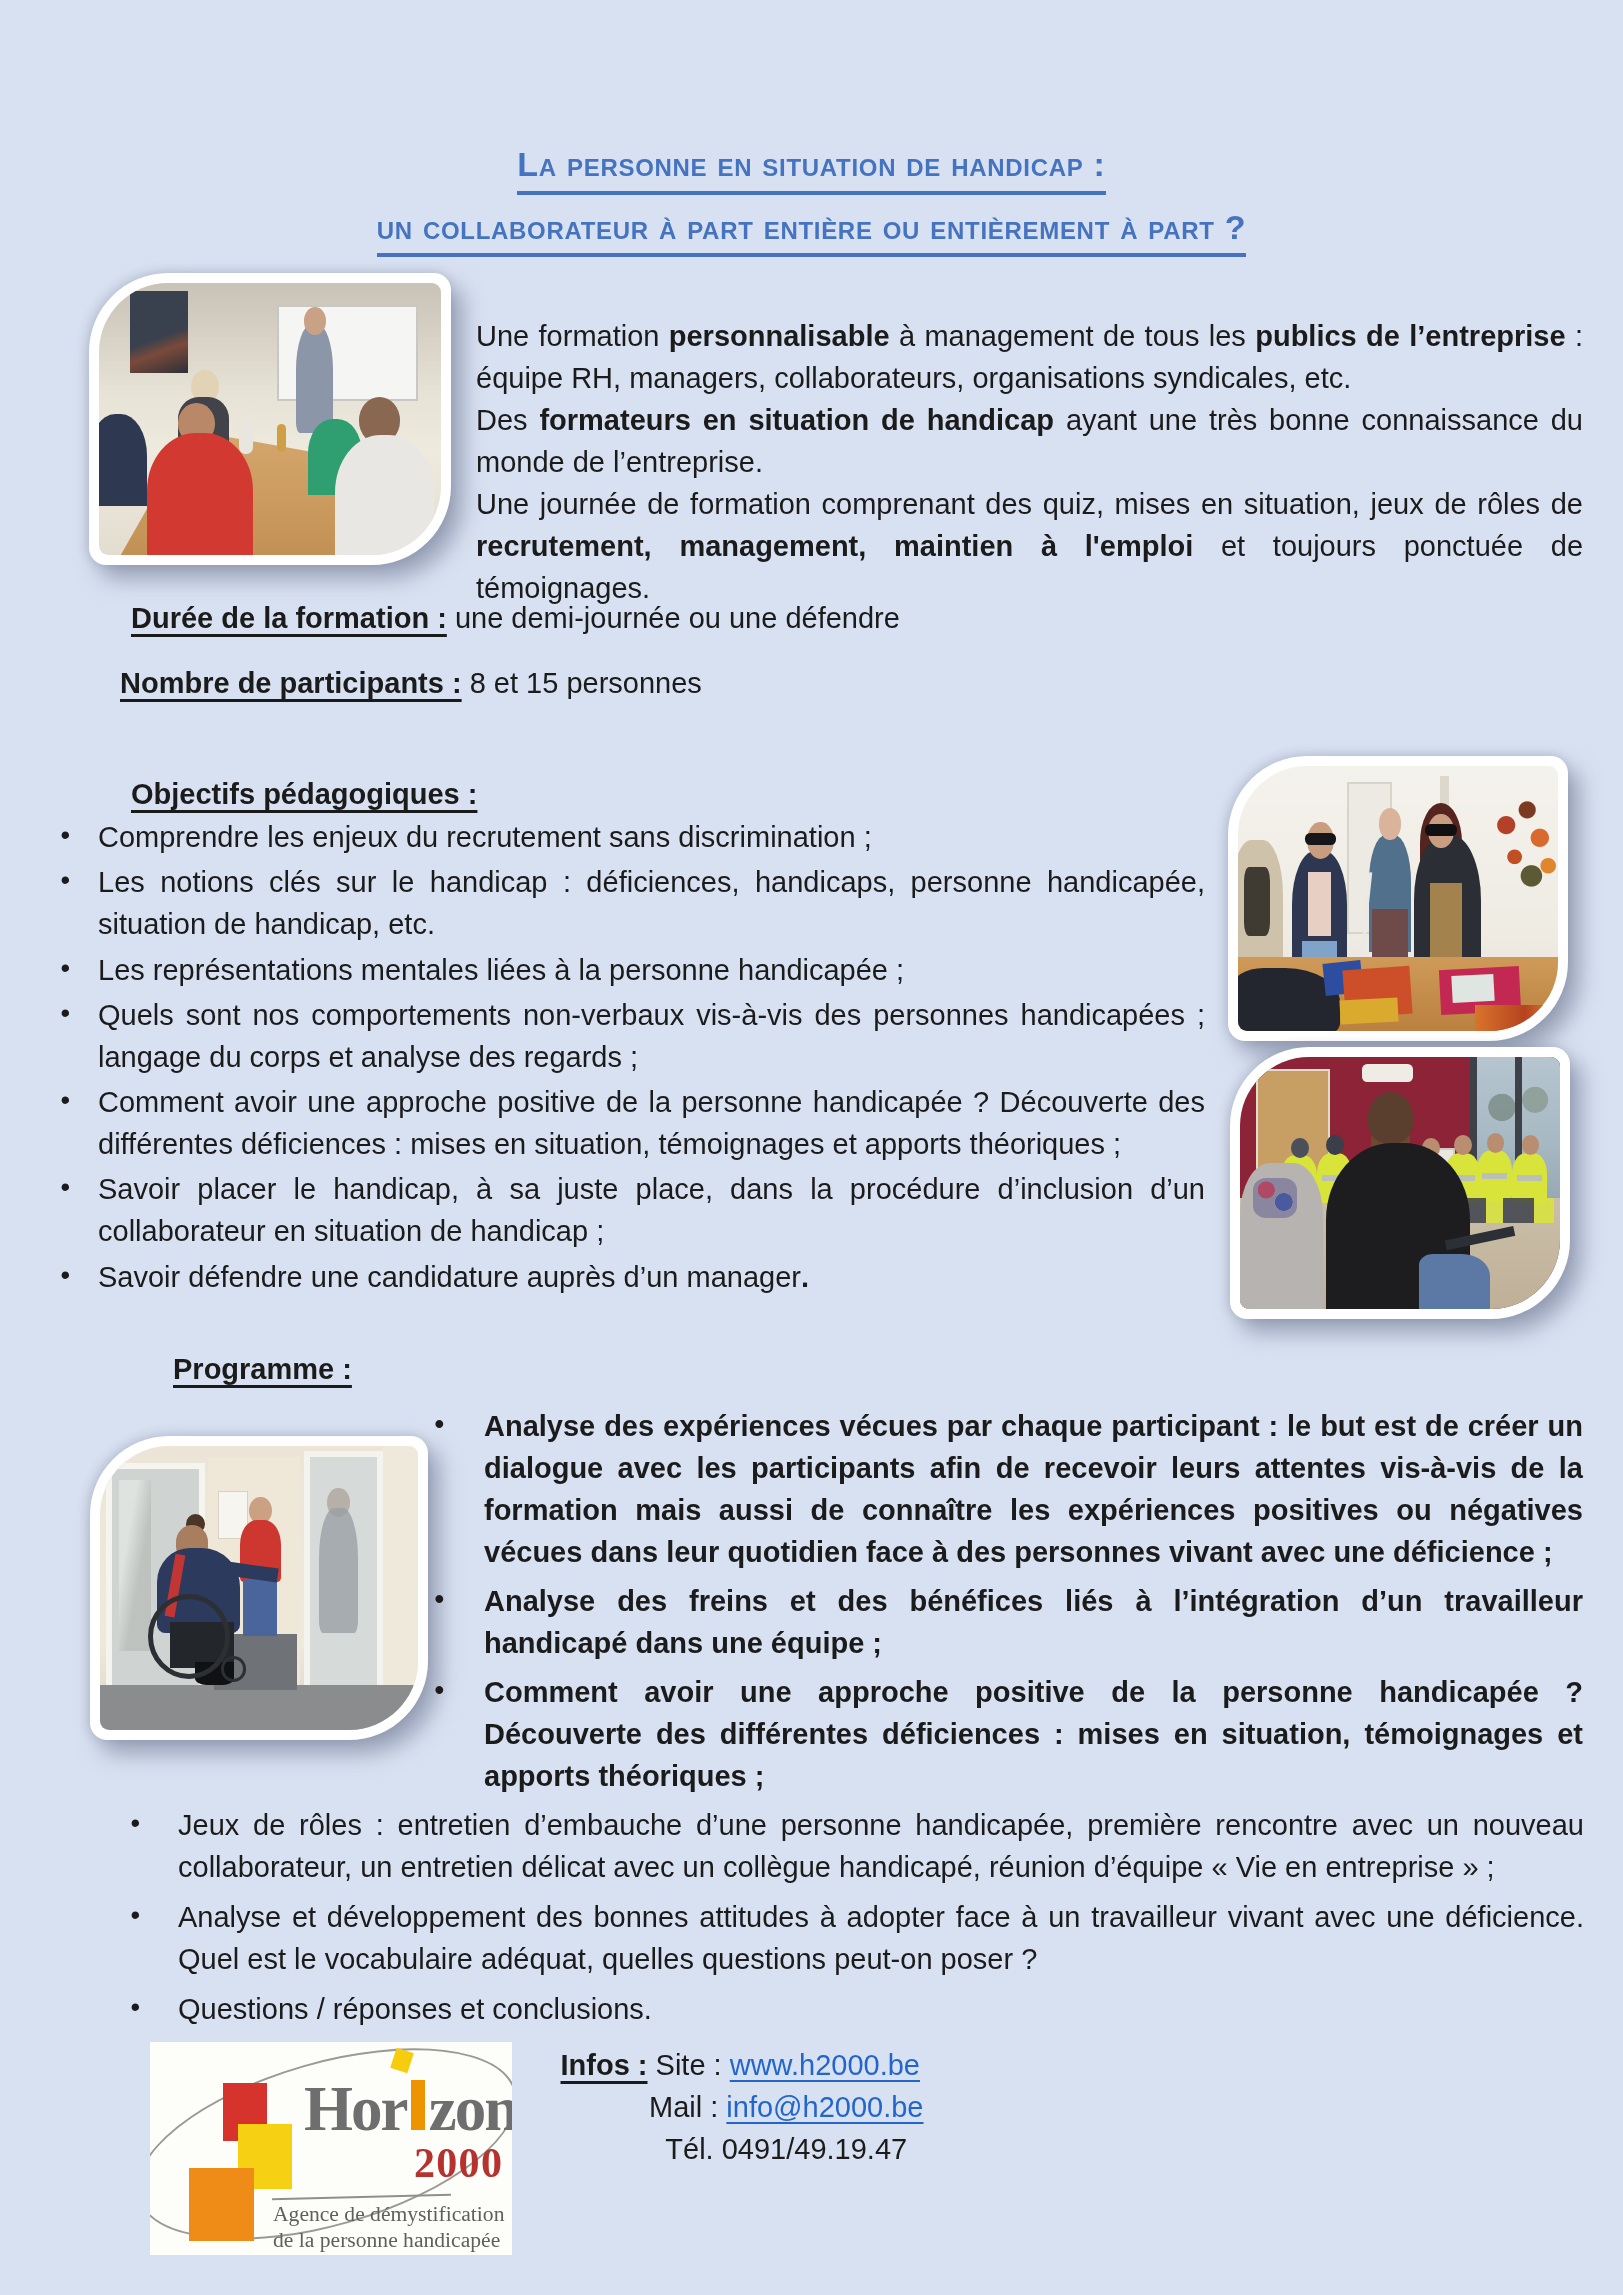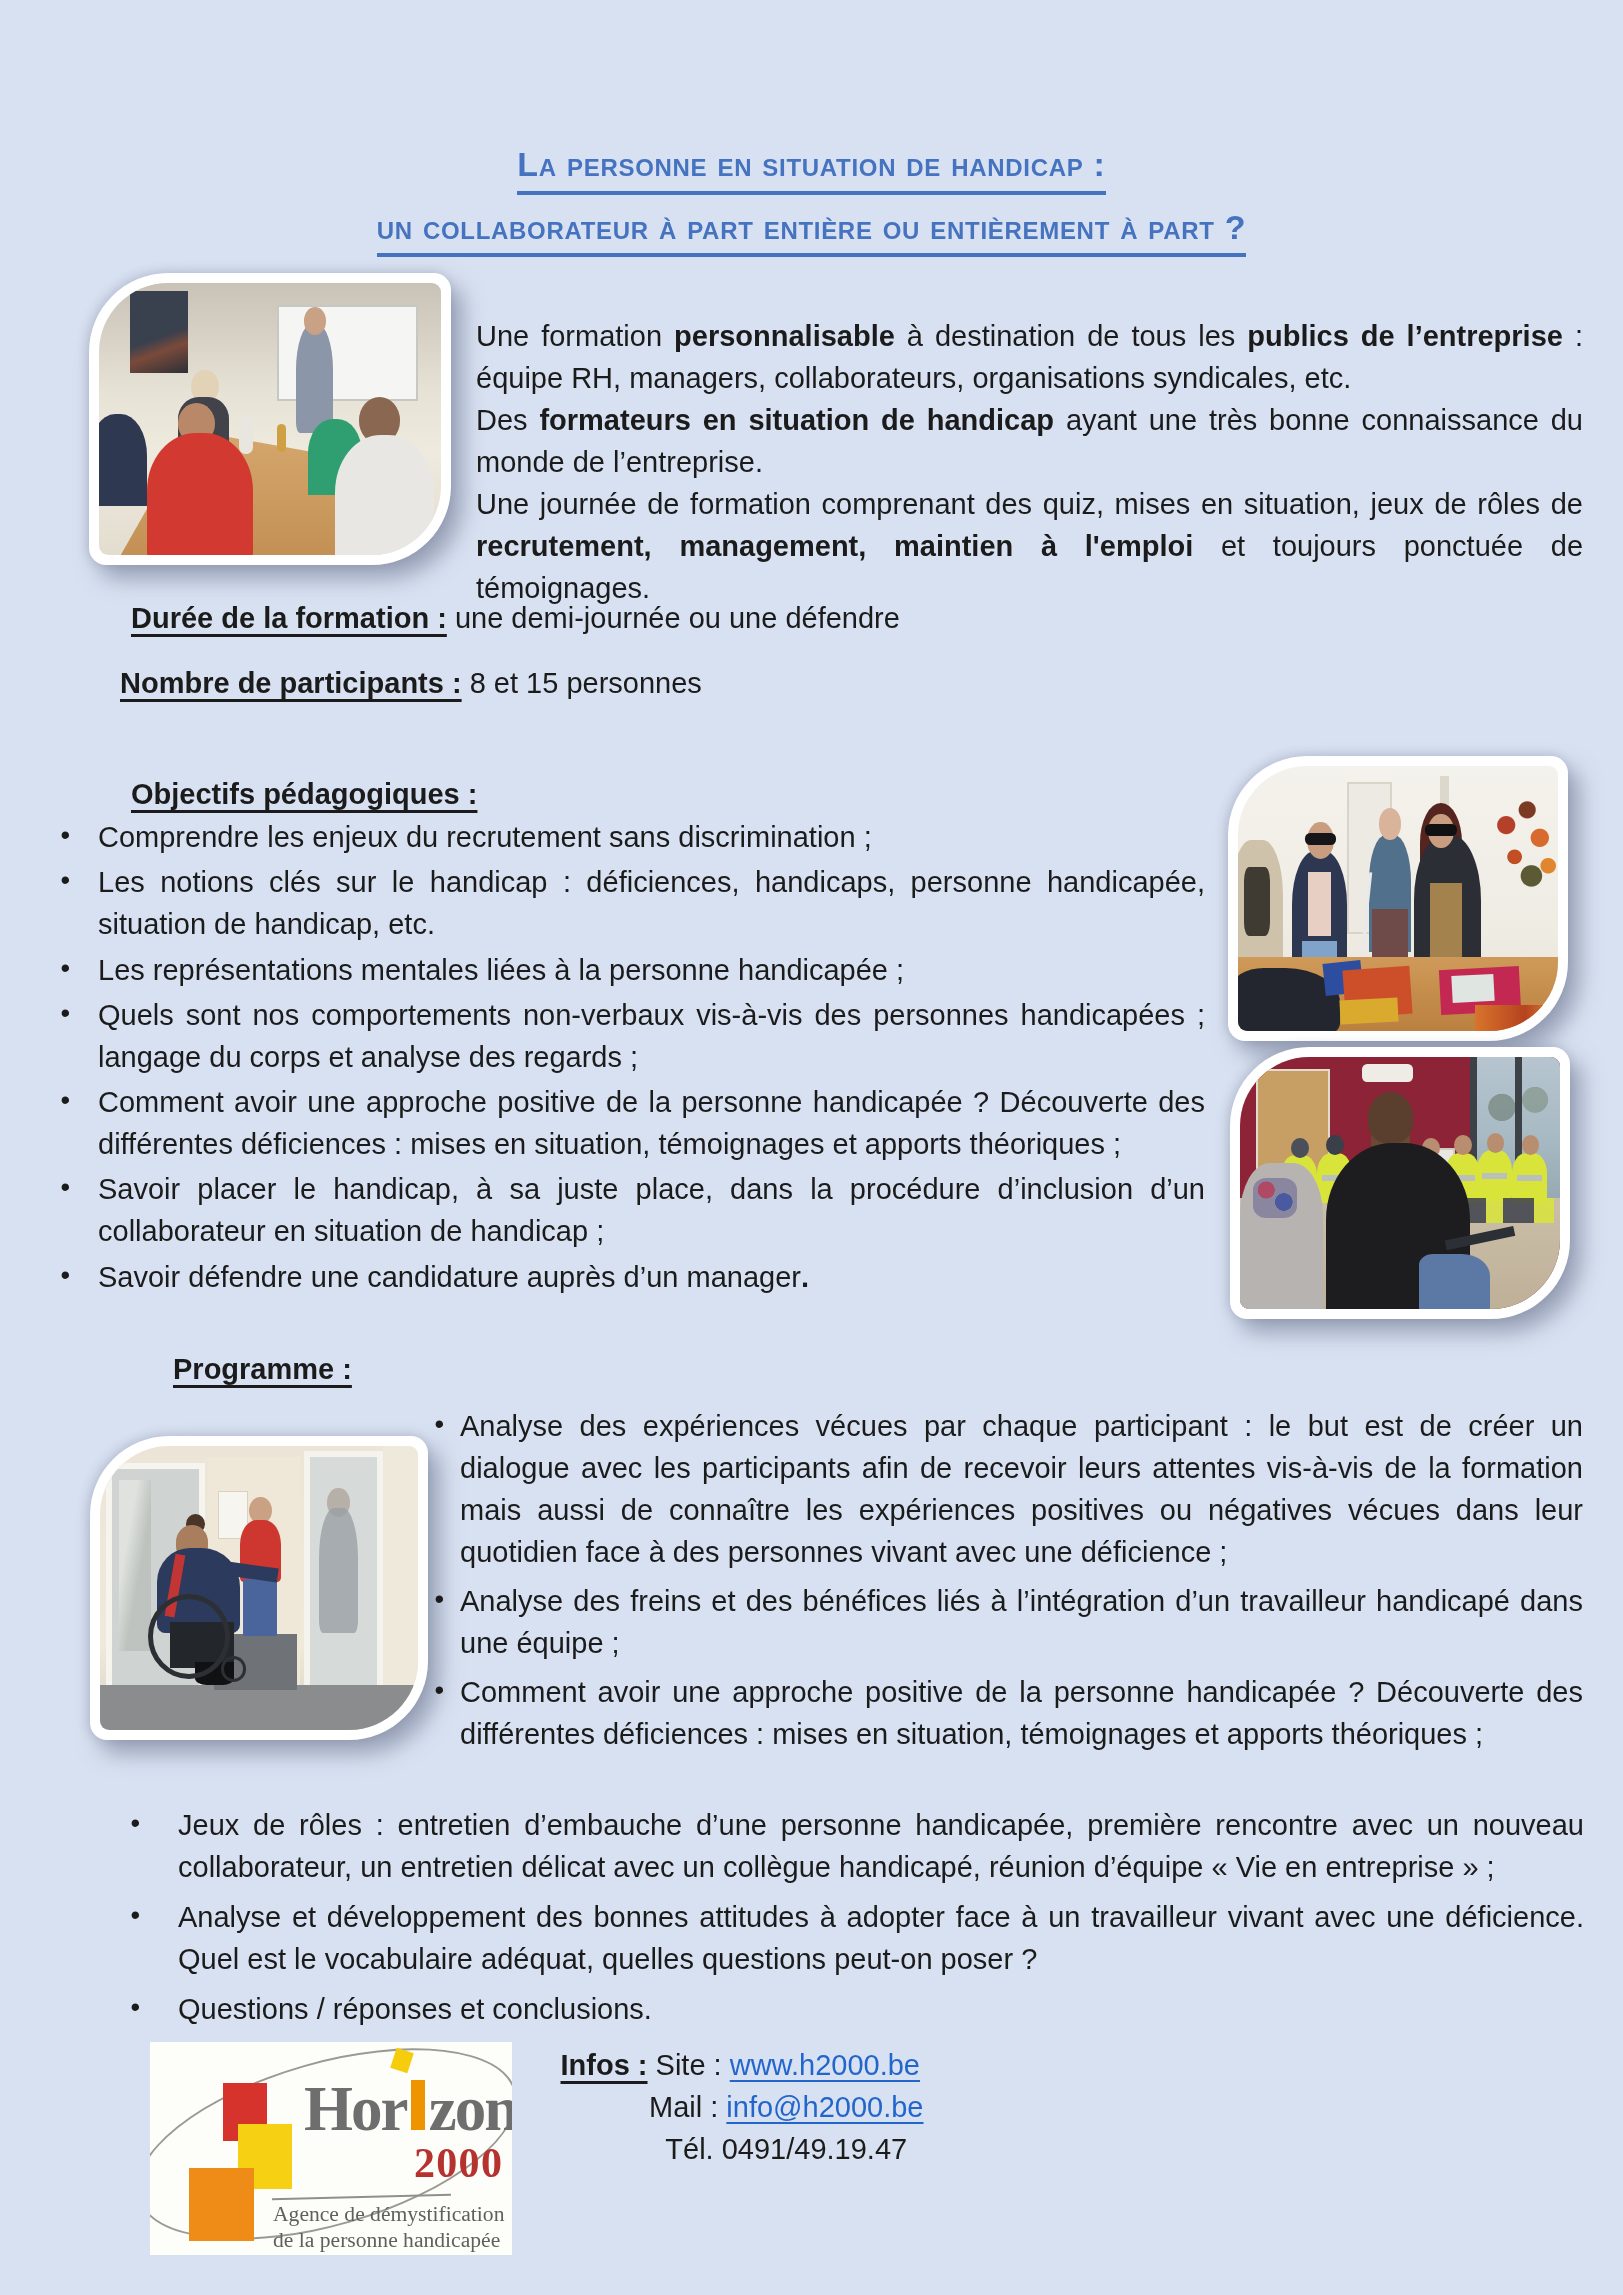--- a/index.html
+++ b/index.html
@@ -26,21 +26,21 @@
   .h-programme{position:absolute;left:145px;top:1348px;margin-left:28px;}
 
   ul.blist{list-style:none;margin:0;padding:0;}
   ul.blist li{position:relative;text-align:justify;}
   ul.blist li::before{content:"\2022";position:absolute;left:6.5px;top:-2px;font-size:0.95em;}
 
   .objectifs-list{position:absolute;left:54px;top:816px;width:1151px;}
   .objectifs-list li{padding-left:44px;margin-bottom:3.3px;}
 
   .prog-indent{position:absolute;left:428px;top:1405px;width:1155px;}
-  .prog-indent li{padding-left:32px;margin-bottom:7.2px;}
+  .prog-indent li{padding-left:56px;margin-bottom:7.2px;font-weight:bold;}
 
   .prog-full{position:absolute;left:124px;top:1804px;width:1460px;}
   .prog-full li{padding-left:54px;margin-bottom:7.9px;}
 
   
   .photo-frame{position:absolute;box-sizing:border-box;background:#fff;padding:9.8px;
                border-radius:79px 17px 79px 17px;
                box-shadow:10.5px 13px 22px rgba(94,104,132,.55), -2.6px -1.3px 9.2px rgba(94,104,132,.22);}
   .scene{position:relative;width:100%;height:100%;overflow:hidden;border-radius:69px 9.2px 69px 9.2px;}
   .scene div{position:absolute;}
@@ -216,21 +216,21 @@
       <div class="s1-pblonde-b"></div>
       <div class="s1-pgreen"></div>
       <div class="s1-pwhite-h"></div>
       <div class="s1-pwhite"></div>
       <div class="s1-pred-h"></div>
       <div class="s1-pred"></div>
     </div>
   </div>
 
   <div class="intro bodytext">
-    <p><span>Une formation </span><b>personnalisable</b><span> à destination de tous les </span><b>publics de l’entreprise</b><span> : équipe RH, managers, collaborateurs, organisations syndicales, etc.</span></p>
+    <p><span>Une formation </span><b>personnalisable</b><span> à management de tous les </span><b>publics de l’entreprise</b><span> : équipe RH, managers, collaborateurs, organisations syndicales, etc.</span></p>
     <p><span>Des </span><b>formateurs en situation de handicap</b><span> ayant une très bonne connaissance du monde de l’entreprise.</span></p>
     <p><span>Une journée de formation comprenant des quiz, mises en situation, jeux de rôles de </span><b>recrutement, management, maintien à l'emploi</b><span> et toujours ponctuée de témoignages.</span></p>
   </div>
 
   <div class="line-duree bodytext">
     <span class="ulabel">Durée de la formation :</span>
     <span>une demi-journée ou une défendre</span>
   </div>
   <div class="line-nombre bodytext">
     <span class="ulabel">Nombre de participants :</span>

